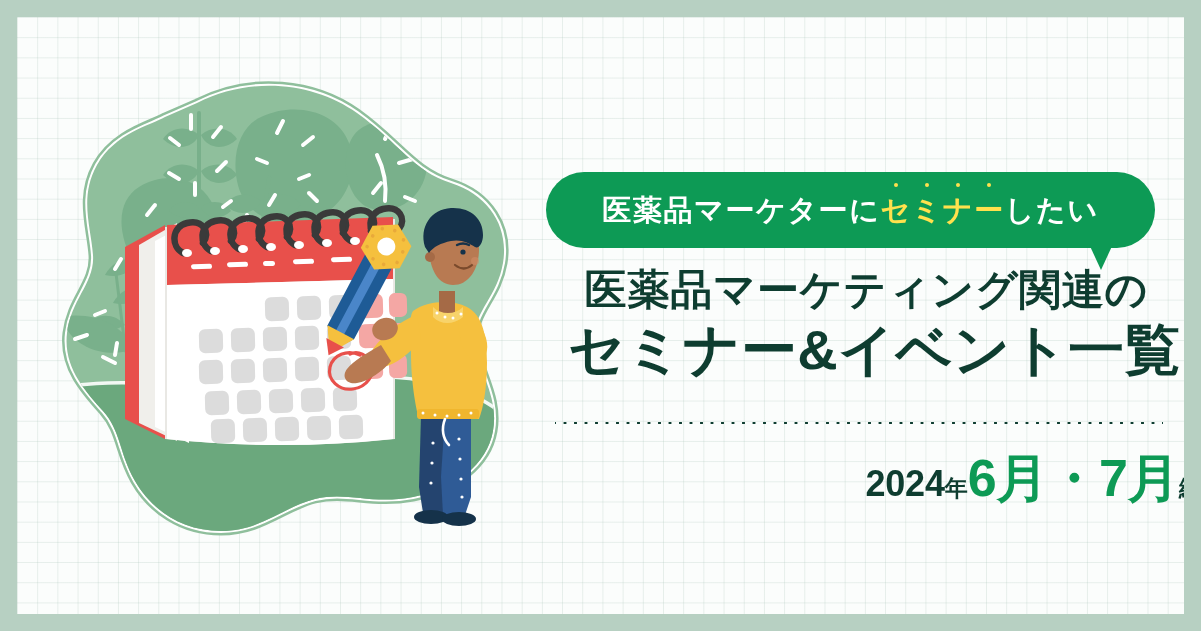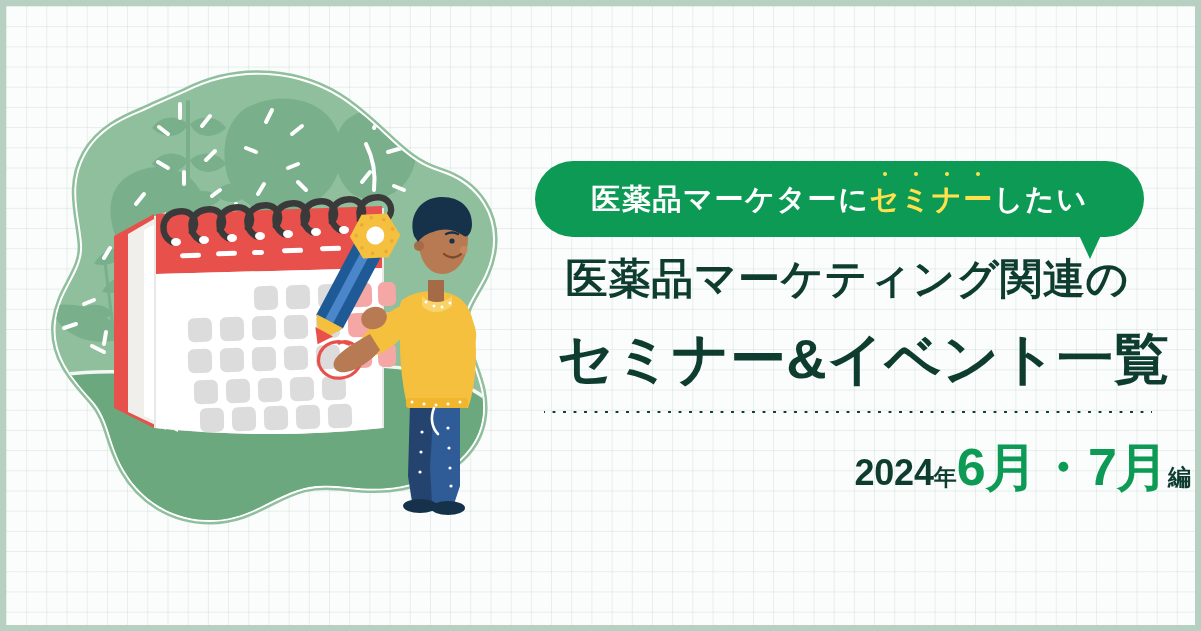--- a/index.html
+++ b/index.html
@@ -7,21 +7,21 @@
   body {
     font-family:"Liberation Sans","DejaVu Sans",sans-serif;
     background:#b7d0c2;
   }
 
   
   #banner {
     position:relative;
     width:1201px; height:631px;
     background:#b7d0c2;
-    padding:6px;
+    padding:17px;
   }
   #stage {
     position:relative;
     width:100%; height:100%;
     background:#fbfdfc;
     overflow:hidden;
   }
   
   #grid {
     position:absolute; inset:0;
@@ -89,42 +89,41 @@
   .rb-hl .dots i {
     width:4.5px; height:4.5px;
     border-radius:50%;
     background:#ffe14d;
     display:block;
   }
 
   
   #head1 {
     position:absolute;
-    left:8px; top:252px;
+    left:16px; top:252px;
     width:655px;
     text-align:center;
     font-size:42px;
     font-weight:700;
     letter-spacing:.02em;
     color:#0e3d30;
     line-height:1;
     white-space:nowrap;
   }
   #head2 {
     position:absolute;
     left:24px; top:305px;
     width:655px;
     text-align:center;
     font-size:56px;
     font-weight:900;
     letter-spacing:.005em;
     color:#0e3d30;
     line-height:1;
     white-space:nowrap;
-    margin-top:20px;
   }
 
   
   #rule {
     position:absolute;
     left:32px; top:404px;
     width:608px; height:4px;
     background-image:radial-gradient(circle, #0e3d30 1.4px, transparent 1.5px);
     background-size:10.5px 4px;
     background-repeat:repeat-x;

